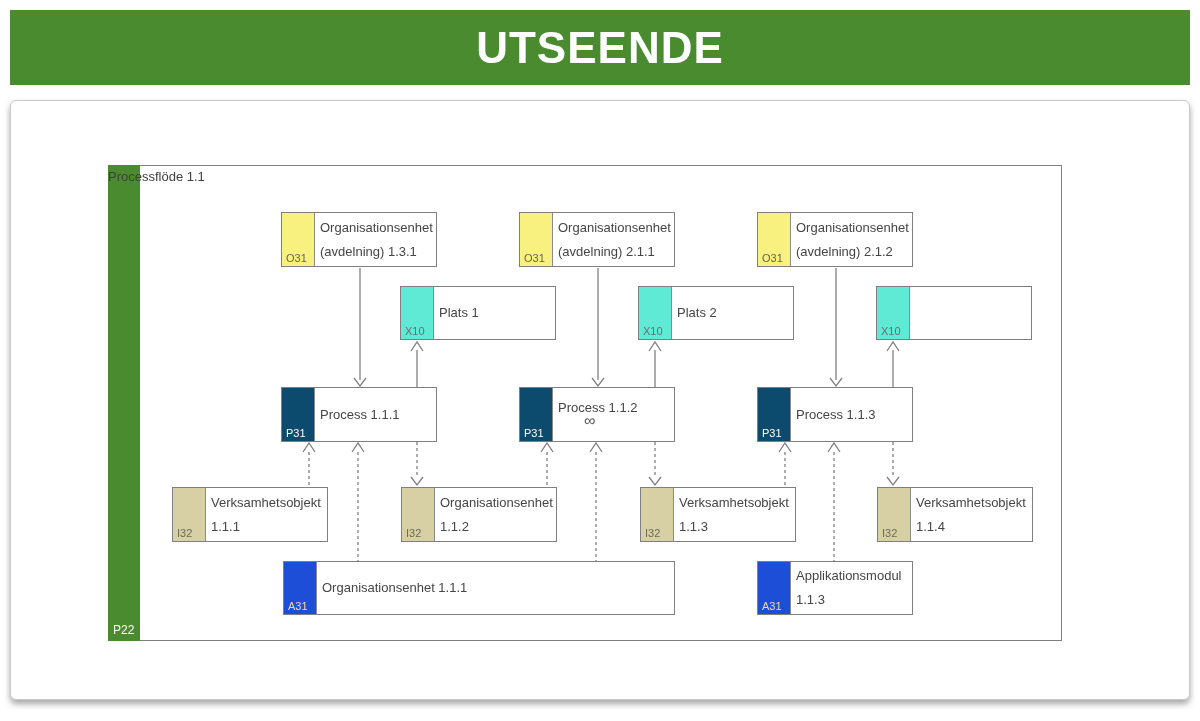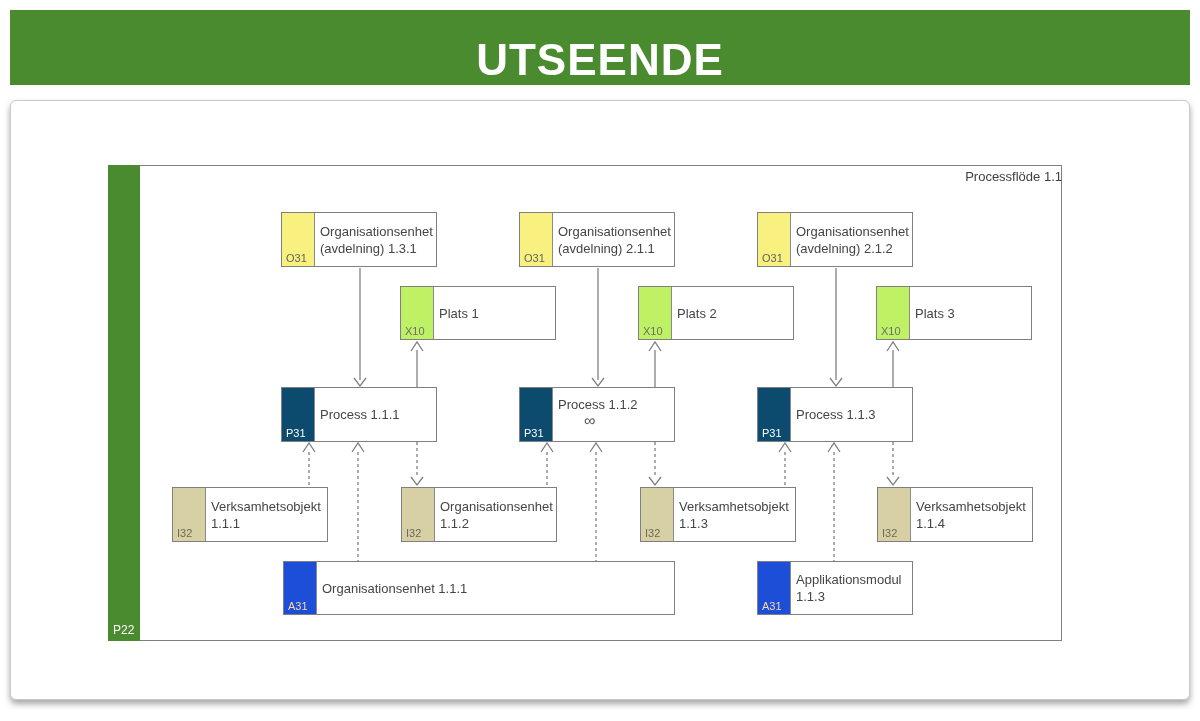--- a/index.html
+++ b/index.html
@@ -6,21 +6,21 @@
   html,body { background:#ffffff; }
   #stage {
     position:relative; width:1200px; height:721px; overflow:hidden;
     background:#ffffff; font-family:"Liberation Sans", sans-serif;
   }
   .abs { position:absolute; }
 
   
   #header-bar {
     left:10px; top:10px; width:1180px; height:75px;
-    background:#4a8b2f; display:flex; align-items:flex-end; justify-content:center;
+    background:#4a8b2f; display:flex; align-items:center; justify-content:center;
   }
   #header-title {
     color:#ffffff; font-size:44px; font-weight:bold; letter-spacing:1px;
   }
 
   
   #content-card {
     left:10px; top:100px; width:1180px; height:600px;
     background:#ffffff; border:1px solid #c9c9c9; border-radius:6px;
     box-shadow:0 4px 6px rgba(0,0,0,0.35);
@@ -32,43 +32,43 @@
     border:1px solid #7f7f7f; background:#ffffff;
   }
   #pool-bar {
     left:108px; top:165px; width:32px; height:476px;
     background:#4a8b2f;
   }
   #pool-tag {
     position:absolute; left:5px; bottom:4px; color:#ffffff; font-size:12px;text-align:center;
   }
   #frame-title {
-    left:108px; top:169px; width:954px; text-align:right;
+    left:108px; top:169px; width:954px; text-align:left;
     font-size:13px; color:#404040;
   }
 
   
   .node {
     position:absolute; background:#ffffff; border:1px solid #7f7f7f;
   }
   .tab {
     position:absolute; left:0; top:0; bottom:0; width:33px;
     border-right:1px solid #8a8a8a;
   }
   .tab .tag {
     position:absolute; left:4px; bottom:2px; font-size:11px;
   }
   .node .label {
     position:absolute; left:38px; top:0; bottom:0; right:4px;
     display:flex; align-items:center;
-    font-size:13px; color:#454545; line-height:17px;
+    font-size:13px; color:#454545; line-height:24px;
   }
   .org  .tab { background:#f8f180; }
   .org  .tab .tag { color:#63635a; }
-  .plats .tab { background:#bef264; }
+  .plats .tab { background:#5eead4; }
   .plats .tab .tag { color:#6e6e6e; }
   .proc .tab { background:#0c4a6e; }
   .proc .tab .tag { color:#ffffff; }
   .obj  .tab { background:#d6d0a4; }
   .obj  .tab .tag { color:#6e6a55; }
   .app  .tab { background:#1d4ed8; }
   .app  .tab .tag { color:#f8d9a6; }
 
   .loop {
     position:absolute; left:64px; top:25px;
@@ -168,21 +168,20 @@
   <div class="node plats" style="left:638px;top:286px;width:156px;height:54px">
     <div class="tab">
         <span class="tag">X10</span>
       </div>
     <div class="label">Plats 2</div>
   </div>
   <div class="node plats" style="left:876px;top:286px;width:156px;height:54px">
     <div class="tab">
         <span class="tag">X10</span>
       </div>
-    <div class="label">Plats 3</div>
   </div>
 
   <div class="node proc" style="left:281px;top:387px;width:156px;height:55px">
     <div class="tab">
         <span class="tag">P31</span>
       </div>
     <div class="label">Process 1.1.1</div>
   </div>
   <div class="node proc" style="left:519px;top:387px;width:156px;height:55px">
     <div class="tab">

